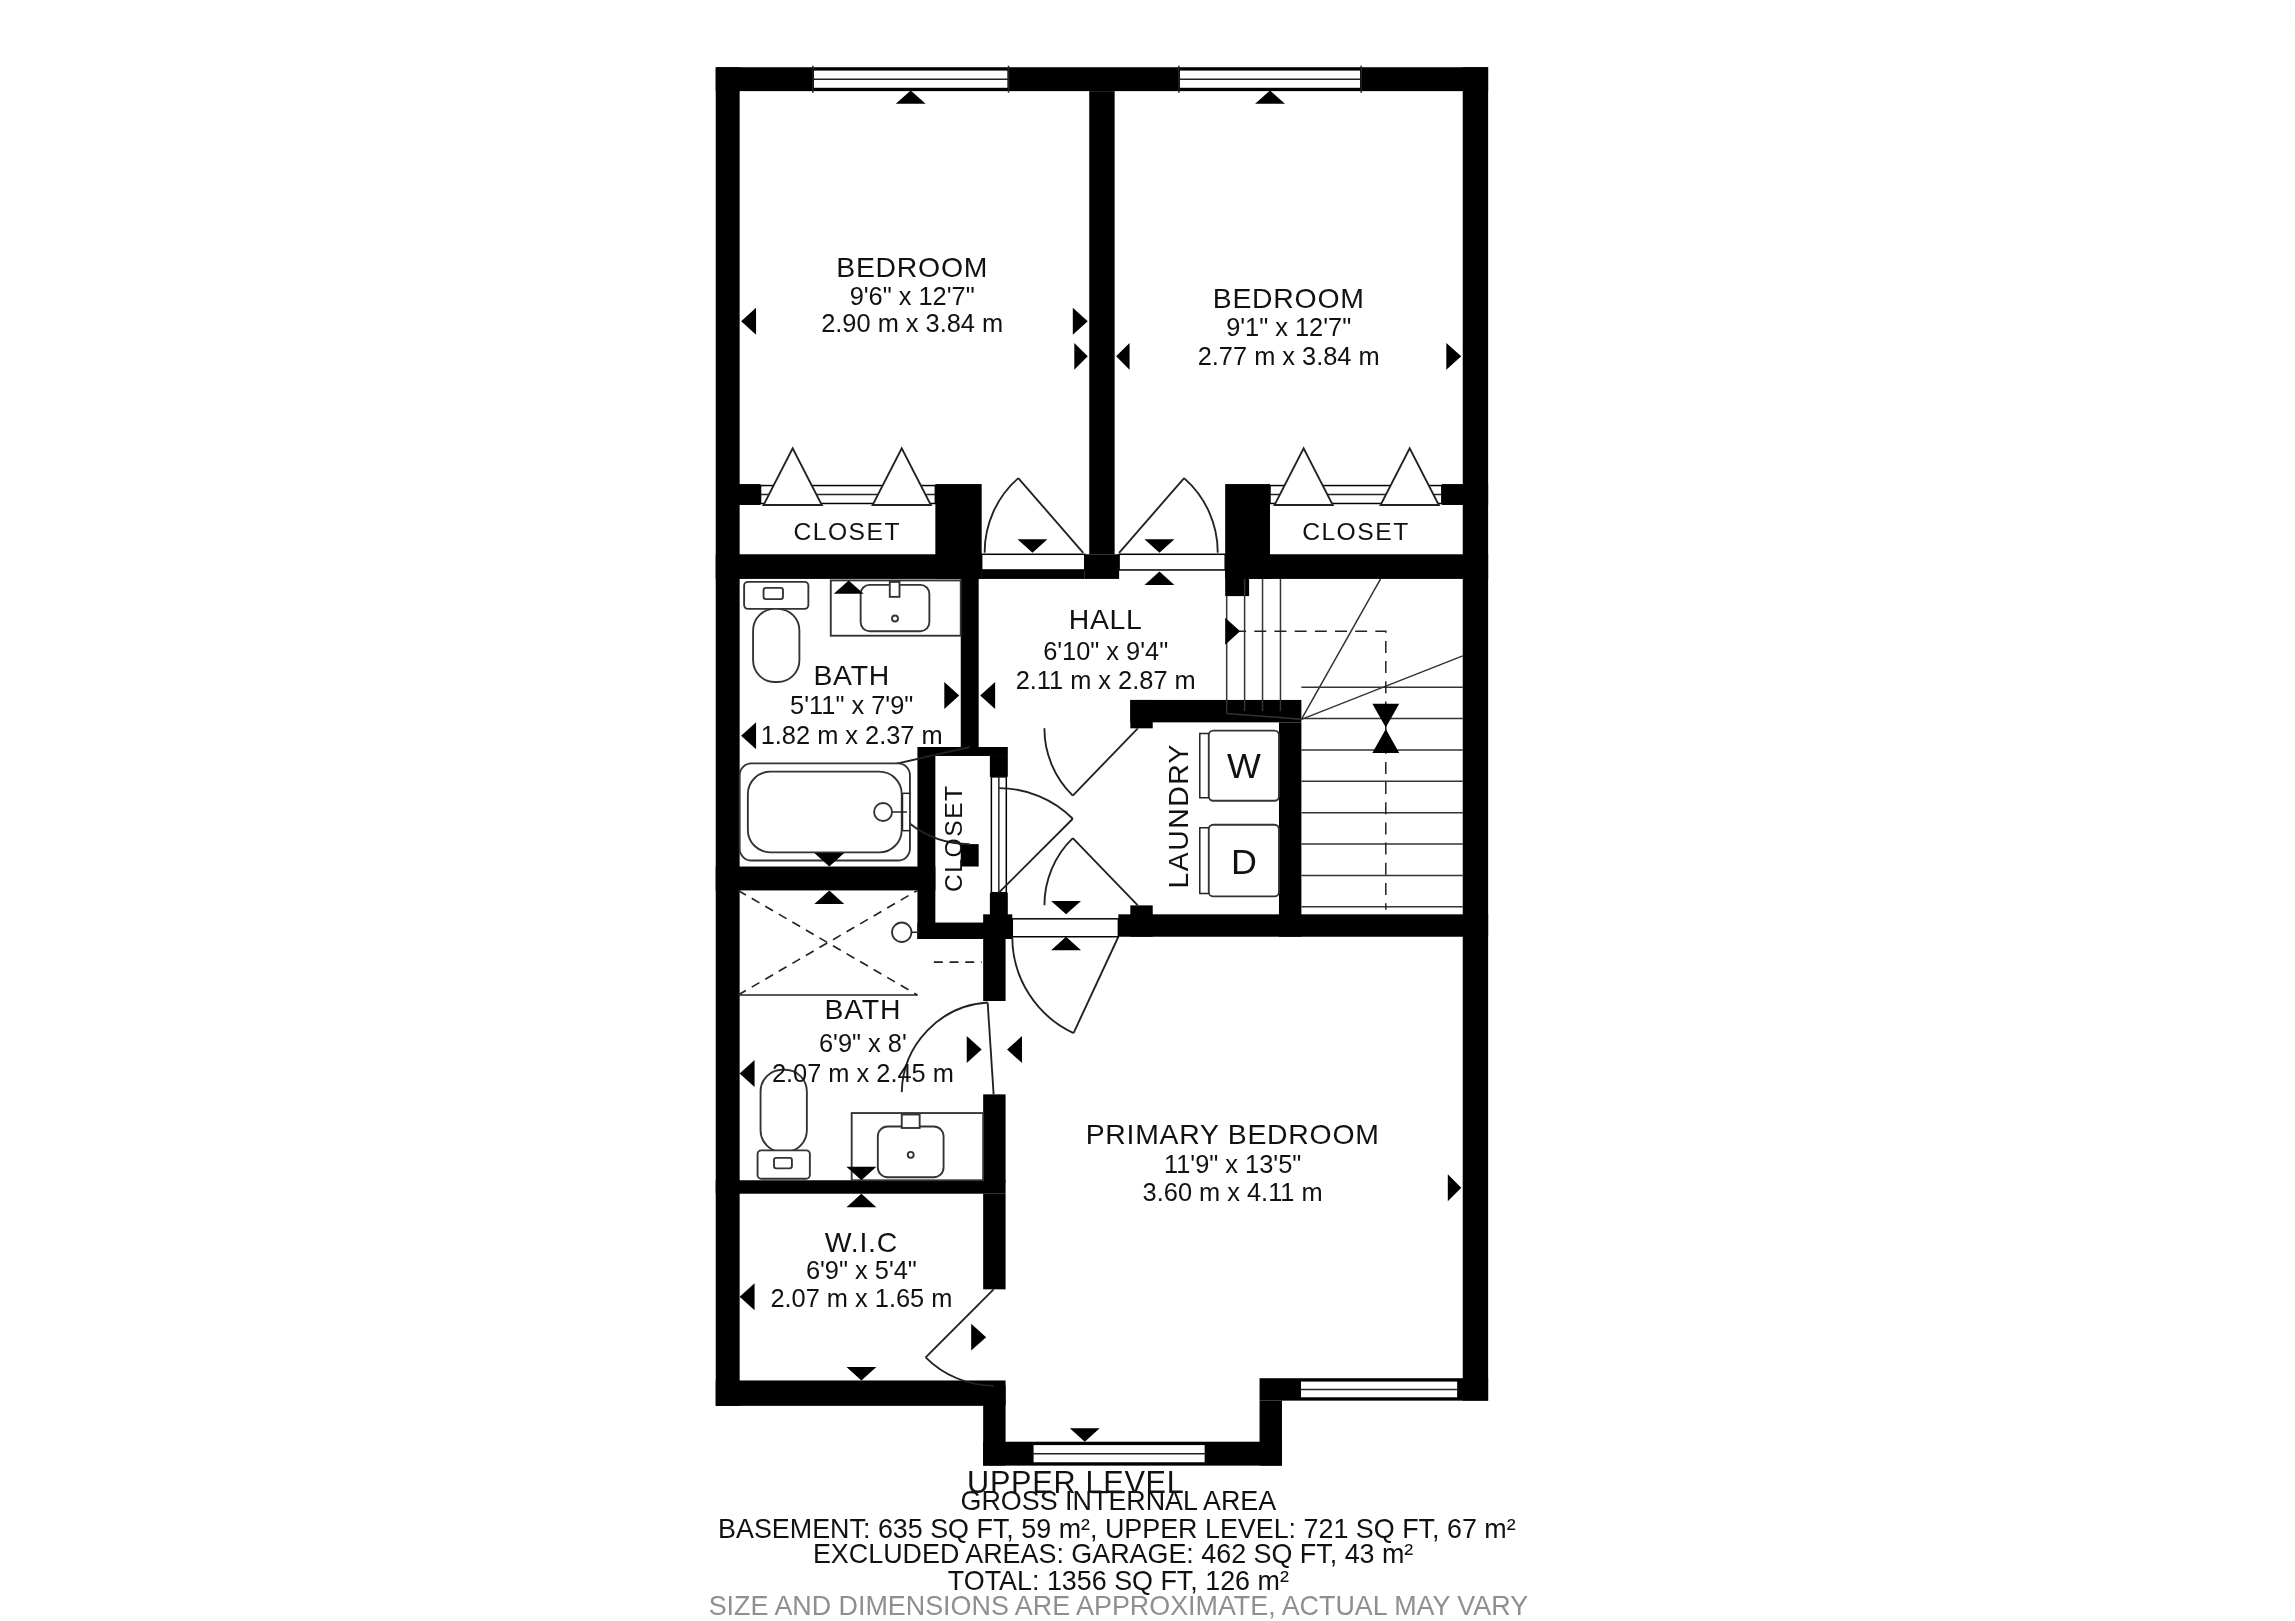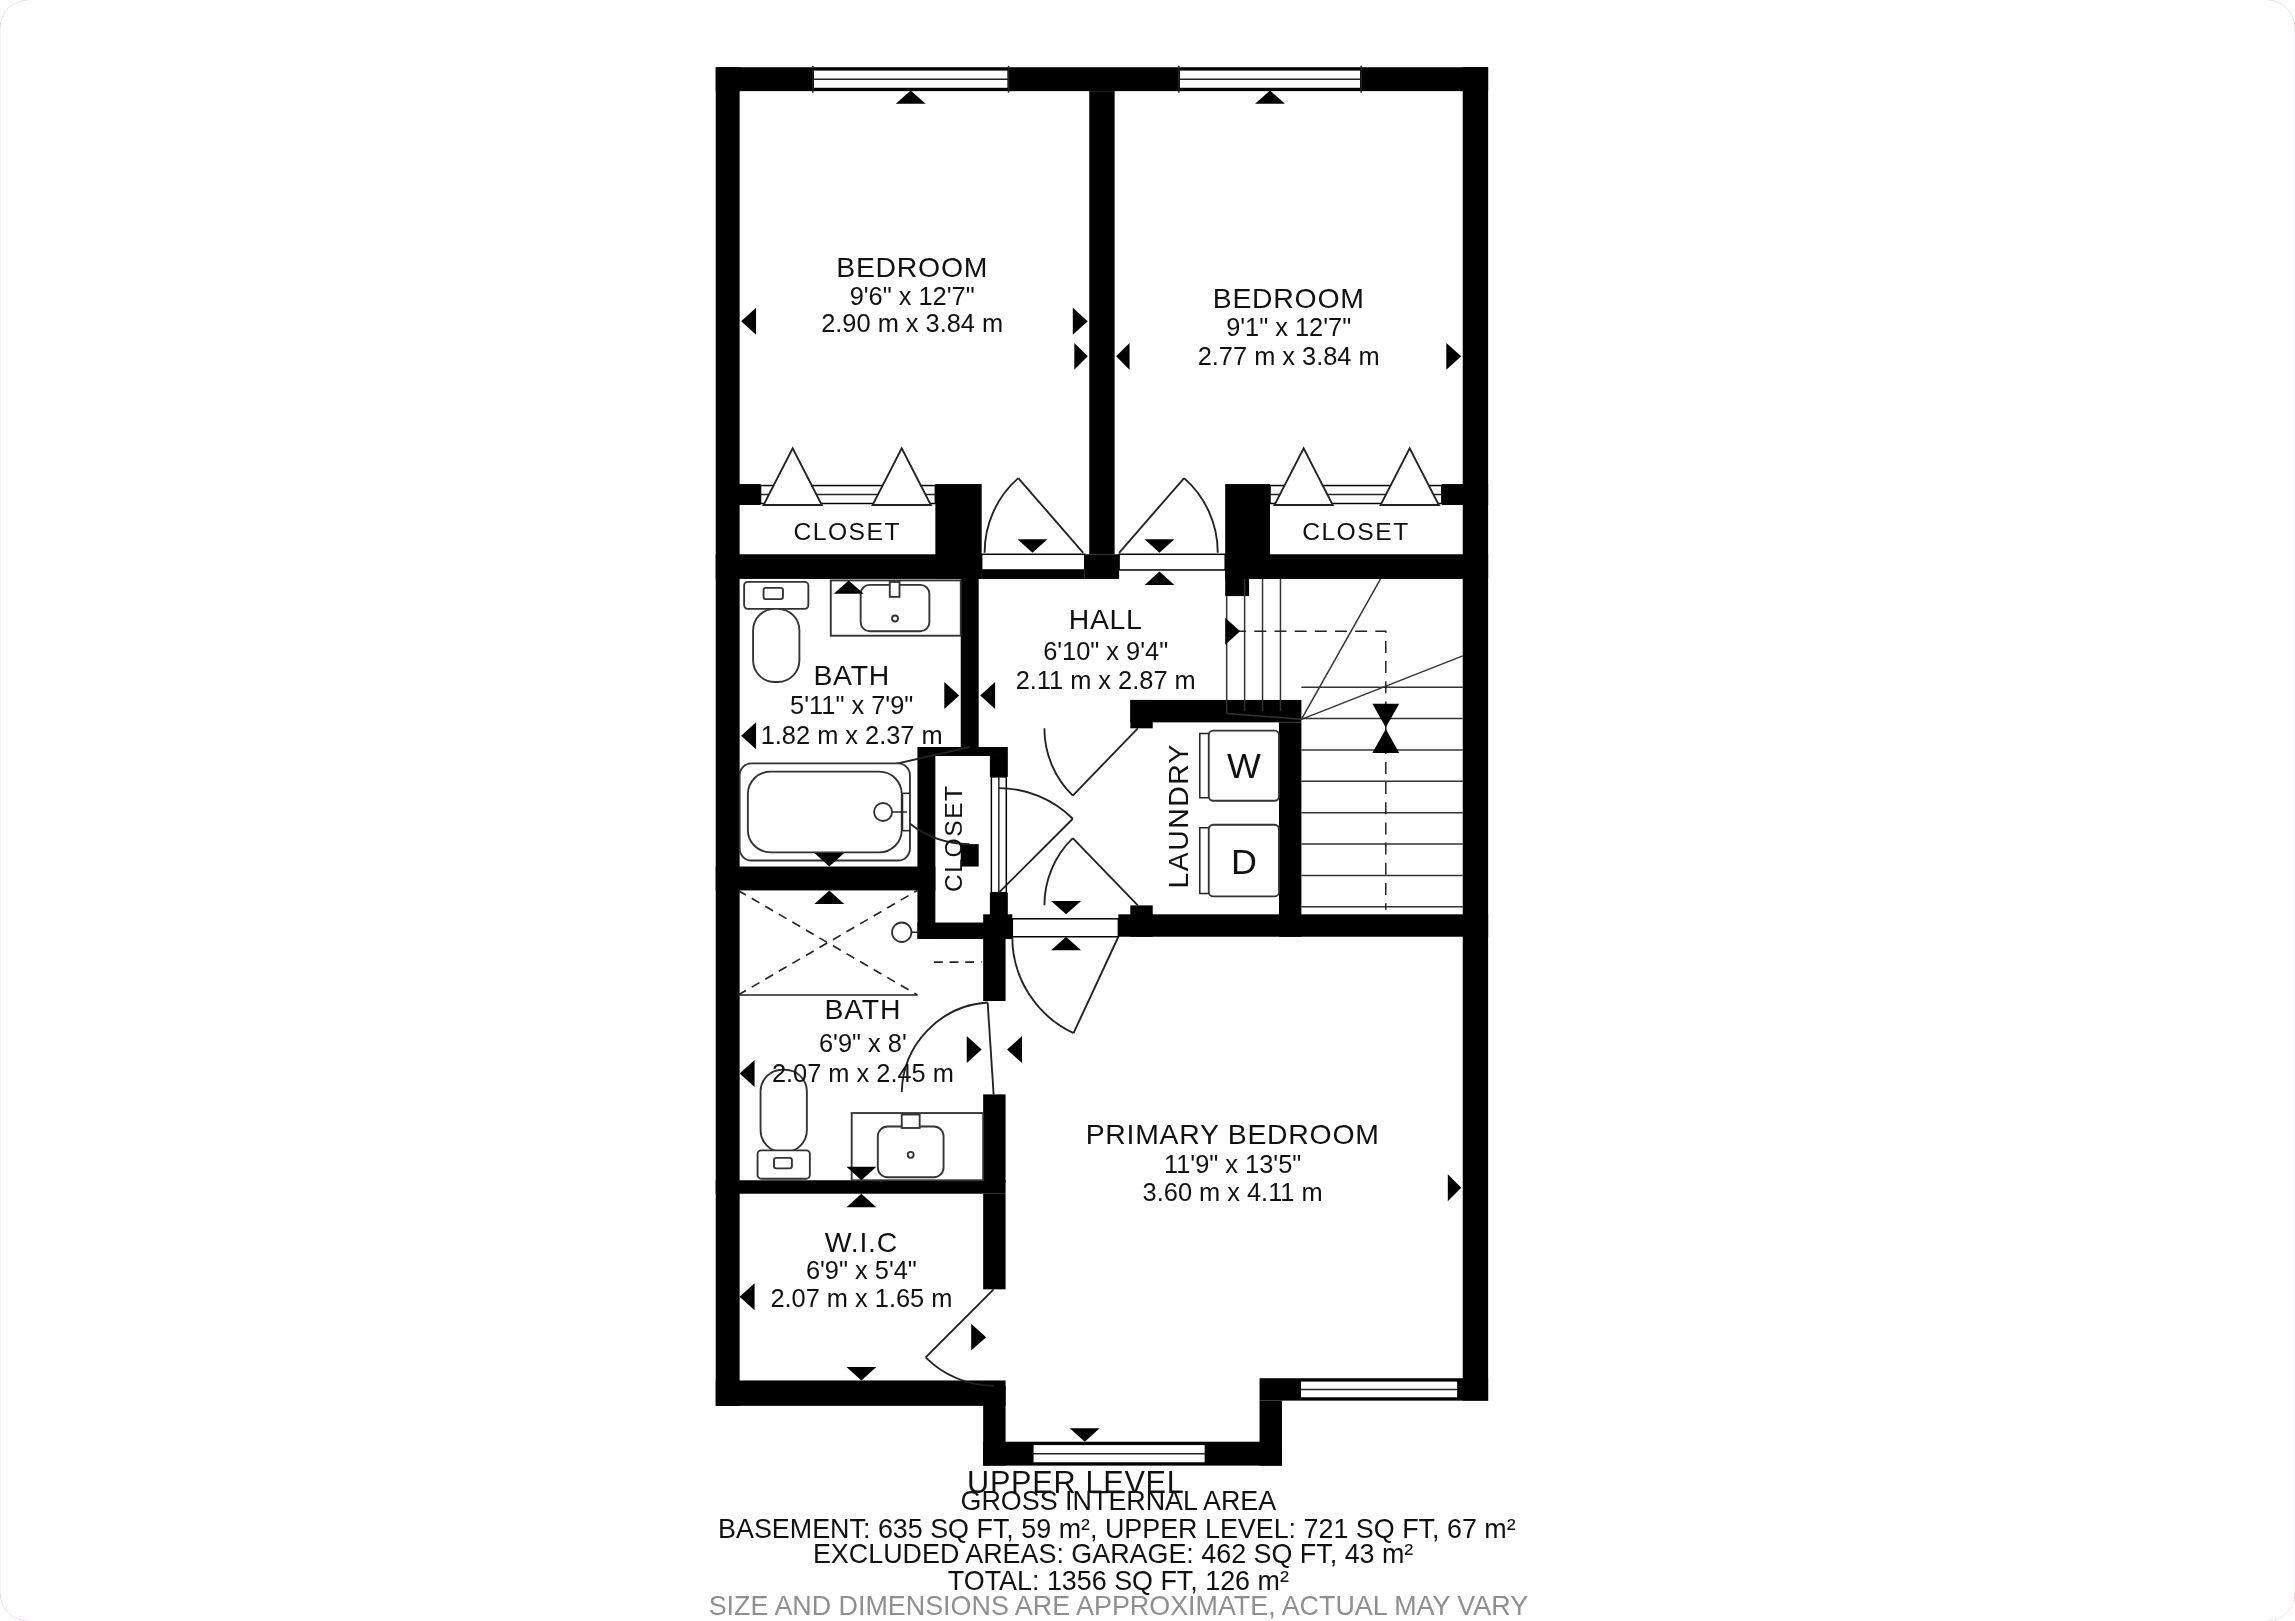--- a/index.html
+++ b/index.html
@@ -1,16 +1,16 @@
 <!DOCTYPE html>
 <html style="font-size:12px"><head>
 <meta charset="utf-8">
 <style>
   html,body{margin:0;padding:0;background:#ffffff;}
-  .page{width:2295px;height:1621px;position:relative;background:#ec4899;overflow:hidden;border-radius:28px;}
+  .page{width:2295px;height:1621px;position:relative;background:#fef9c3;overflow:hidden;border-radius:28px;}
   svg{position:absolute;left:0;top:0;}
   text{font-family:"Liberation Sans", sans-serif;fill:#111;}
   .room-name{font-size:38px;letter-spacing:1px;}
   .room-dim{font-size:34px;}
   .closet-label{font-size:33px;letter-spacing:2px;}
   .machine-label{font-size:48px;}
   .laundry-label{font-size:38px;letter-spacing:2px;}
   .footer-big{font-size:41px;letter-spacing:1px;}
   .footer-line{font-size:36px;}
   .footer-gray{font-size:36px;fill:#8f8f8f;}

